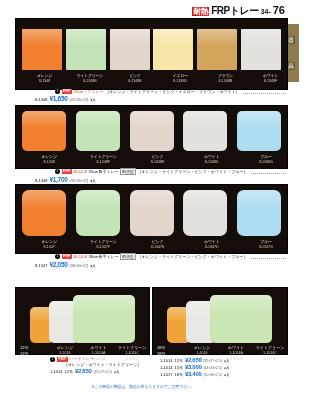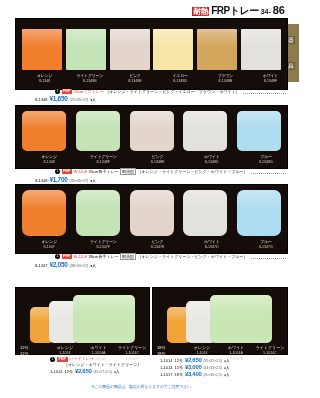--- a/index.html
+++ b/index.html
@@ -103,21 +103,21 @@
 </style>
 </head>
 <body>
 
 <div class="page">
 
   <div class="header">
     <span class="hdr-badge">耐熱</span>
     <span class="hdr-title">FRPトレー</span>
     <span class="hdr-pg-s">34-</span>
-    <span class="hdr-pg-b">86</span>
+    <span class="hdr-pg-b">76</span>
   </div>
 
   <div class="sidetab">
     <span>器</span>
     <span>具</span>
   </div>
 
   <div class="panel" style="top:18px;width:271px;height:70px;">
     <div class="panel-inner">
       <div class="tray-row" style="padding:5px 6px 0 6px;height:46px;">

